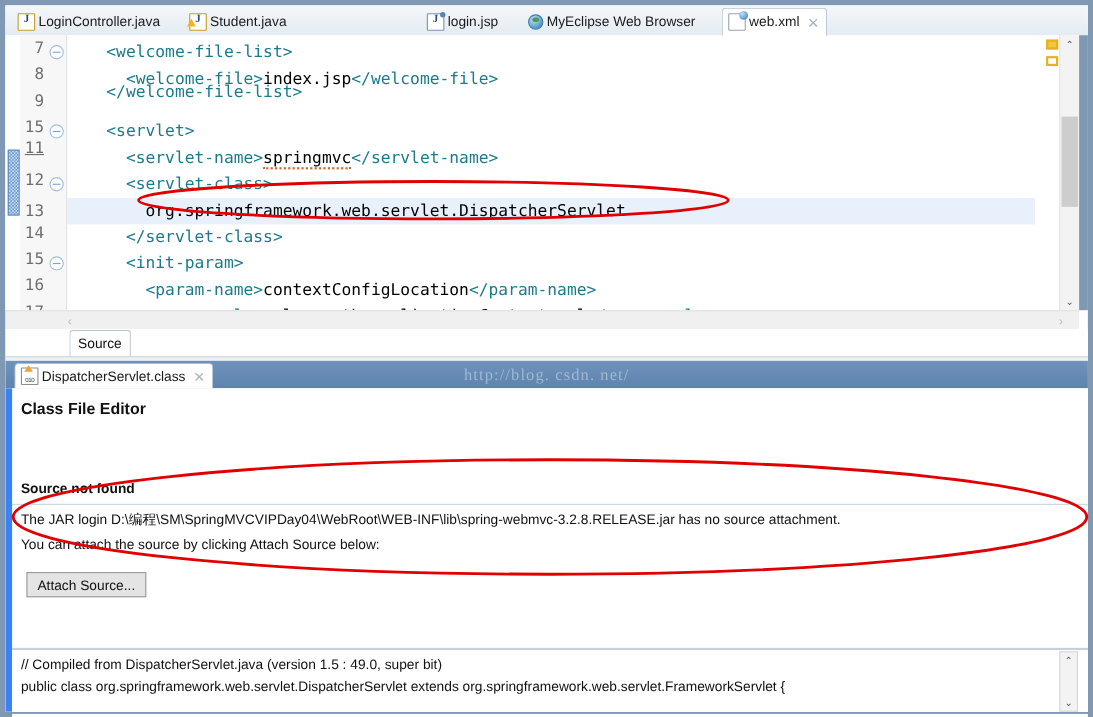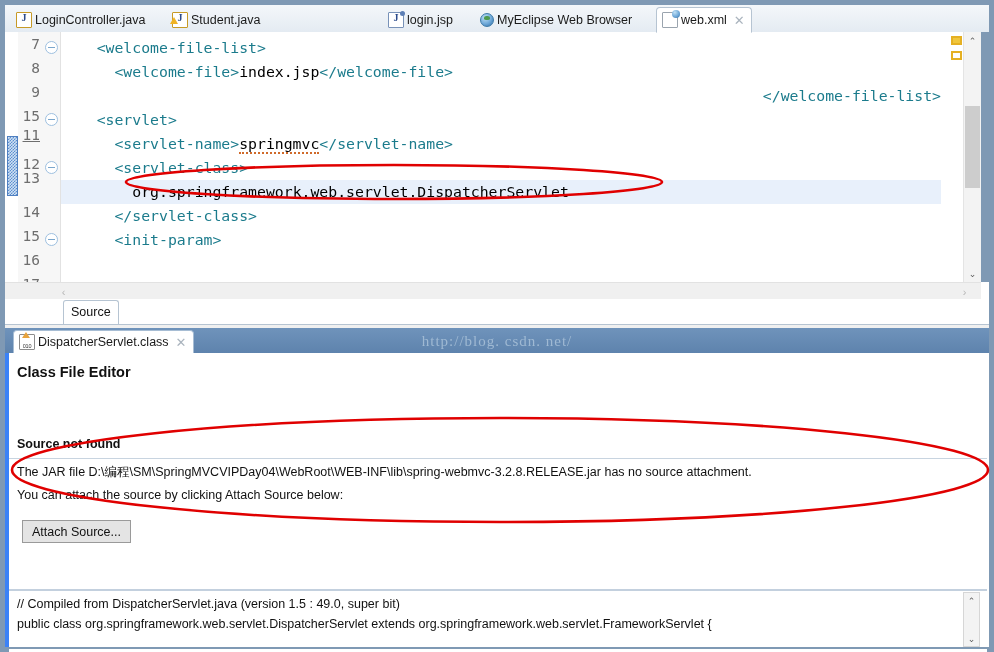--- a/index.html
+++ b/index.html
@@ -234,21 +234,21 @@
   .btab .tclose{color:#aab4be;font-size:13px;margin-left:4px;}
   .watermark{
     position:absolute;left:0;top:1px;width:984px;height:24px;
     text-align:center;line-height:24px;
     font-family:"Liberation Serif","DejaVu Serif",serif;
     font-size:15px;color:#9fb9d3;letter-spacing:1px;
     pointer-events:none;
   }
   .bbody{
     position:absolute;left:0;top:25px;width:984px;height:294px;background:#ffffff;
-    border-left:4px solid #3b82f6;box-sizing:border-box;
+    border-left:6px solid #3b82f6;box-sizing:border-box;
   }
   .cfe-title{
     position:absolute;left:8px;top:11px;font-size:14.5px;font-weight:bold;color:#111;
   }
   .snf{
     position:absolute;left:8px;top:84px;font-size:12.5px;font-weight:bold;color:#111;
   }
   .snf-rule{
     position:absolute;left:0;top:105px;width:978px;height:1px;background:#c8d4e0;
   }
@@ -335,38 +335,39 @@
     <div class="gutter" id="gutter">
           <div class="ln" style="top: 4px;">7</div>
           <div class="fold" style="top: 9px;"></div>
           <div class="ln" style="top: 28px;">8</div>
           <div class="ln" style="top: 52px;">9</div>
           <div class="ln" style="top: 76px;">15</div>
           <div class="fold" style="top: 81px;"></div>
           <div class="ln" style="top: 95px; text-decoration: underline;">11</div>
           <div class="ln" style="top: 124px;">12</div>
           <div class="fold" style="top: 129px;"></div>
-          <div class="ln" style="top: 138px;">13</div>
+          <div class="ln" style="top: 152px;">13</div>
           <div class="ln" style="top: 172px;">14</div>
           <div class="ln" style="top: 196px;">15</div>
           <div class="fold" style="top: 201px;"></div>
           <div class="ln" style="top: 220px;">16</div>
           <div class="ln" style="top: 244px;">17</div>
         </div>
 
     <div class="codearea" id="codearea">
           <div class="cline" style="top: 4px;">    <span class="tg">&lt;welcome-file-list&gt;</span></div>
           <div class="cline" style="top: 28px;">      <span class="tg">&lt;welcome-file&gt;</span><span class="txt">index.jsp</span><span class="tg">&lt;/welcome-file&gt;</span></div>
-          <div class="cline" style="top: 52px; text-align: right;">    <span class="tg">&lt;/welcome-file-list&gt;</span></div>
+          <div class="cline" style="top: 40px;">    <span class="tg">&lt;/welcome-file-list&gt;</span></div>
           <div class="cline" style="top: 100px;">      <span class="tg">&lt;servlet-name&gt;</span><span class="txt spell">springmvc</span><span class="tg">&lt;/servlet-name&gt;</span></div>
           <div class="cline" style="top: 76px;">    <span class="tg">&lt;servlet&gt;</span></div>
           <div class="cline" style="top: 124px;">      <span class="tg">&lt;servlet-class&gt;</span></div>
           <div class="cline hl" style="top: 148px;">        <span class="txt">org.springframework.web.servlet.DispatcherServlet</span></div>
           <div class="cline" style="top: 172px;">      <span class="tg">&lt;/servlet-class&gt;</span></div>
           <div class="cline" style="top: 196px;">      <span class="tg">&lt;init-param&gt;</span></div>
+          <div class="cline" style="top: 220px;">        <span class="tg">&lt;param-name&gt;</span><span class="txt">contextConfigLocation</span><span class="tg">&lt;/param-name&gt;</span></div>
           <div class="cline" style="top: 244px;">        <span class="tg">&lt;param-value&gt;</span><span class="txt">classpath:applicationContext.xml</span><span class="tg">&lt;/param-value&gt;</span></div>
         </div>
 
     <div class="ruler">
       <div class="mk" style="top:4px;"></div>
       <div class="mk hollow" style="top:19px;"></div>
     </div>
 
     <div class="vsb">
       <div class="arrow" style="top:0px;">⌃</div>
@@ -398,21 +399,21 @@
         <span class="ic ic-class"></span>
         <span>DispatcherServlet.class</span>
         <span class="tclose">✕</span>
       </div>
     </div>
 
     <div class="bbody">
       <div class="cfe-title">Class File Editor</div>
       <div class="snf">Source not found</div>
       <div class="snf-rule"></div>
-      <div class="msg1">The JAR file D:\编程\SM\SpringMVCVIPDay04\WebRoot\WEB-INF\lib\spring-webmvc-3.2.8.RELEASE.jar has no source attachment.</div>
+      <div class="msg1">The JAR login D:\编程\SM\SpringMVCVIPDay04\WebRoot\WEB-INF\lib\spring-webmvc-3.2.8.RELEASE.jar has no source attachment.</div>
       <div class="msg2">You can attach the source by clicking Attach Source below:</div>
       <div class="btn-attach">Attach Source...</div>
 
       <div class="sep2"></div>
       <div class="codebox">
         <div class="ccode" style="top:6px;">// Compiled from DispatcherServlet.java (version 1.5 : 49.0, super bit)</div>
         <div class="ccode" style="top:26px;">public class org.springframework.web.servlet.DispatcherServlet extends org.springframework.web.servlet.FrameworkServlet {</div>
       </div>
 
       <div class="bvsb">

